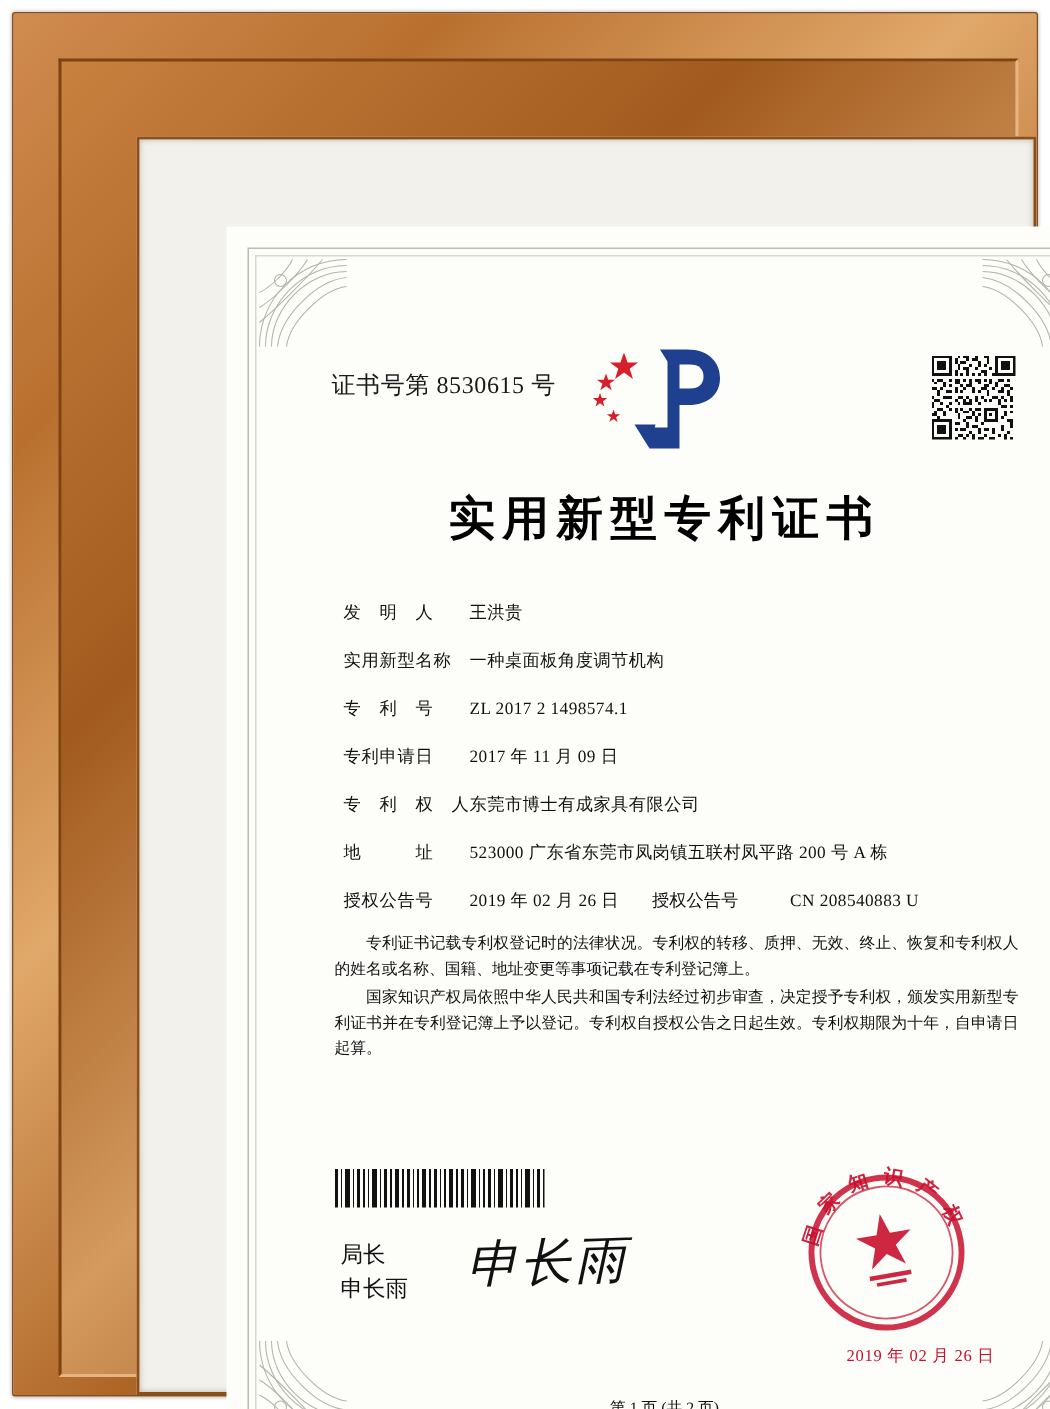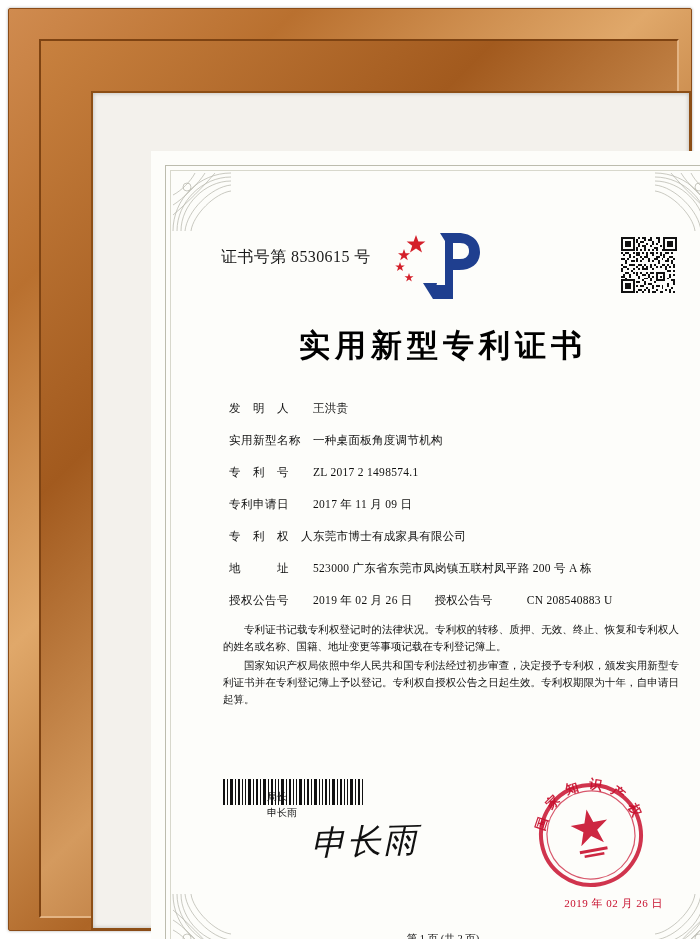--- a/index.html
+++ b/index.html
@@ -171,25 +171,24 @@
   
   #barcode {
     position: absolute;
     left: 72px; top: 628px;
     width: 140px; height: 26px;
   }
 
   
   #sig-label {
     position: absolute;
-    left: 76px; top: 638px;
-    font-size: 10px;
+    left: 76px; top: 675px;
+    font-size: 15px;
     line-height: 1.55;
     color: #111;
-    margin-left: 40px;
   }
   #sig-script {
     position: absolute;
     left: 160px; top: 668px;
     font-size: 34px;
     color: #111;
     font-family: "DejaVu Serif", serif;
     font-style: italic;
     letter-spacing: 2px;
     transform: rotate(-2deg);

